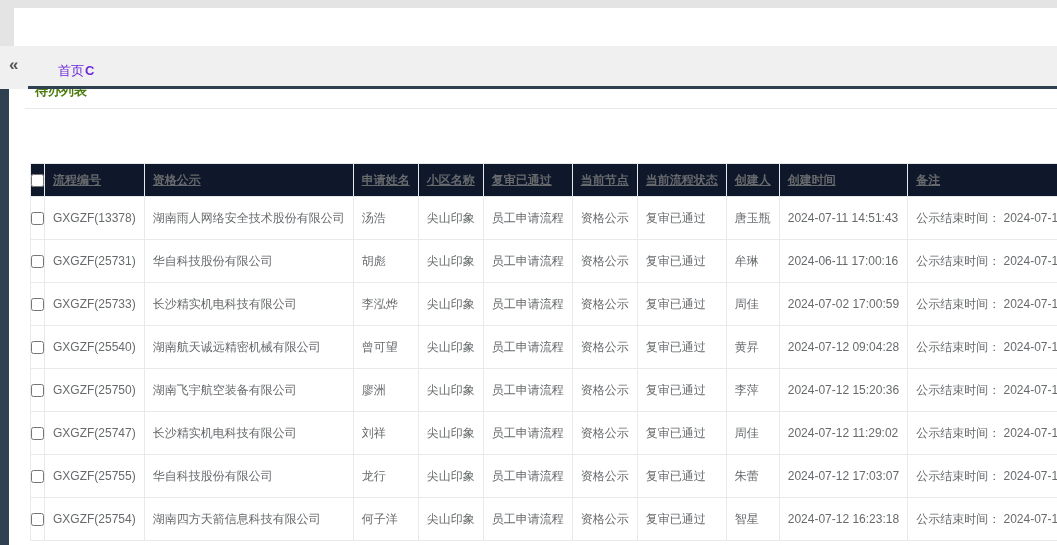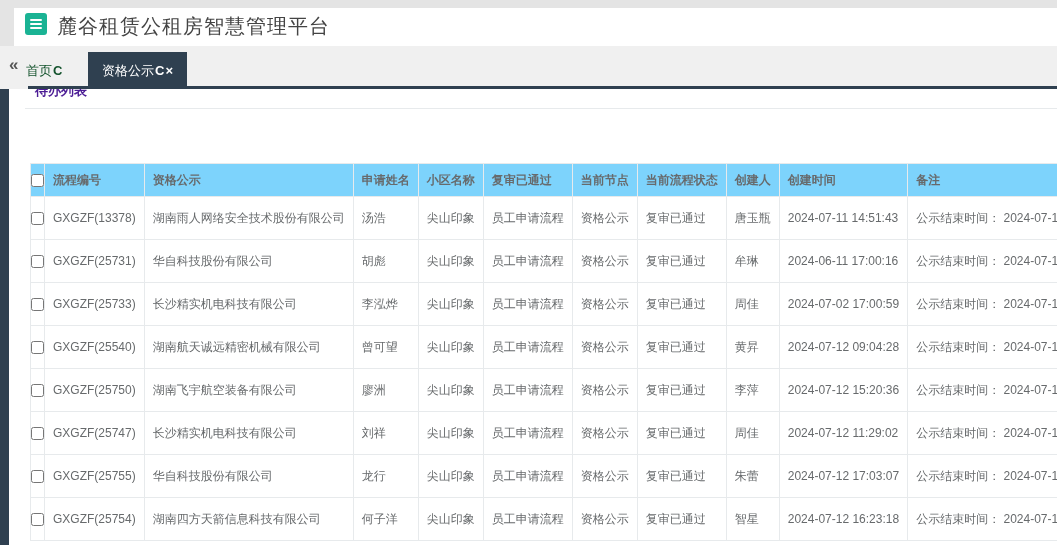--- a/index.html
+++ b/index.html
@@ -19,62 +19,53 @@
   }
   .menu-btn .bar { width: 12px; height: 2px; background: #fff; border-radius: 1px; }
   .app-title {
     position: absolute; left: 43px; top: 5px; font-size: 20px; color: #444;
     letter-spacing: 1px; white-space: nowrap;
   }
   
   .tabbar { position: absolute; left: 0; top: 46px; width: 100%; height: 43px; background: #f0f0f0; }
   .collapse-arrows { position: absolute; left: 9px; top: 9px; font-size: 17px; color: #555; font-weight: bold; cursor: pointer; }
   .tab { position: absolute; top: 6px; height: 37px; line-height: 37px; font-size: 13px; cursor: pointer; white-space: nowrap; }
-  .tab-home { left: 14px; padding: 0 12px; color: #14532d; }
+  .tab-home { left: 46px; padding: 0 12px; color: #6d28d9; }
   .tab-active { left: 88px; padding: 0 14px; background: #2f4050; color: #fff; }
   .tab .refresh { font-weight: bold; margin-left: 1px; }
   .tab .close { font-weight: bold; margin-left: 1px; cursor: pointer; }
   .tab-underline { position: absolute; left: 28px; right: 0; bottom: 0; height: 3px; background: #2f4050; }
   
   .sidebar-strip { position: absolute; left: 0; top: 89px; width: 9px; bottom: 0; background: #2f4050; }
   
   .content { position: absolute; left: 9px; top: 89px; right: 0; bottom: 0; background: #fff; overflow: hidden; }
-  .panel-title { position: absolute; left: 26px; top: -7px; font-size: 13px; font-weight: bold; color: #4c1d95; }
+  .panel-title { position: absolute; left: 26px; top: -7px; font-size: 13px; font-weight: bold; color: #4d7c0f; }
   .panel-divider { position: absolute; left: 16px; right: 0; top: 19px; height: 1px; background: #e7eaec; }
   table.grid { position: absolute; left: 21px; top: 74px; border-collapse: collapse; table-layout: fixed; }
   .grid th, .grid td {
     border: 1px solid #e7eaec; font-size: 12px; color: #676a6c;
     padding: 0 8px; text-align: left; white-space: nowrap; overflow: hidden; vertical-align: middle;
   }
-  .grid th { height: 33px; font-weight: bold; background: #7dd3fc; }
+  .grid th { height: 33px; font-weight: bold; background: #0f172a; text-decoration: underline; }
   .grid td { height: 43px; background: #fff; }
   .grid th.cb, .grid td.cb { text-align: center; padding: 0; }
   .grid input[type="checkbox"] { width: 13px; height: 13px; margin: 0; vertical-align: middle; cursor: pointer; }
 </style>
 </head>
 <body>
 
 <div class="app">
 
   <div class="top-strip"></div>
   <div class="header-left-gap"></div>
 
-  <div class="header">
-    <div class="menu-btn">
-      <span class="bar"></span>
-      <span class="bar"></span>
-      <span class="bar"></span>
-    </div>
-    <div class="app-title">麓谷租赁公租房智慧管理平台</div>
-  </div>
 
   <div class="tabbar">
     <span class="collapse-arrows">«</span>
     <div class="tab tab-home"><span>首页</span><span class="refresh">C</span></div>
-    <div class="tab tab-active"><span>资格公示</span><span class="refresh">C</span><span class="close">×</span></div>
     <div class="tab-underline"></div>
   </div>
 
   <div class="sidebar-strip"></div>
 
   <div class="content">
     <div class="panel-title">待办列表</div>
     <div class="panel-divider"></div>
     <table class="grid">
       <colgroup>

